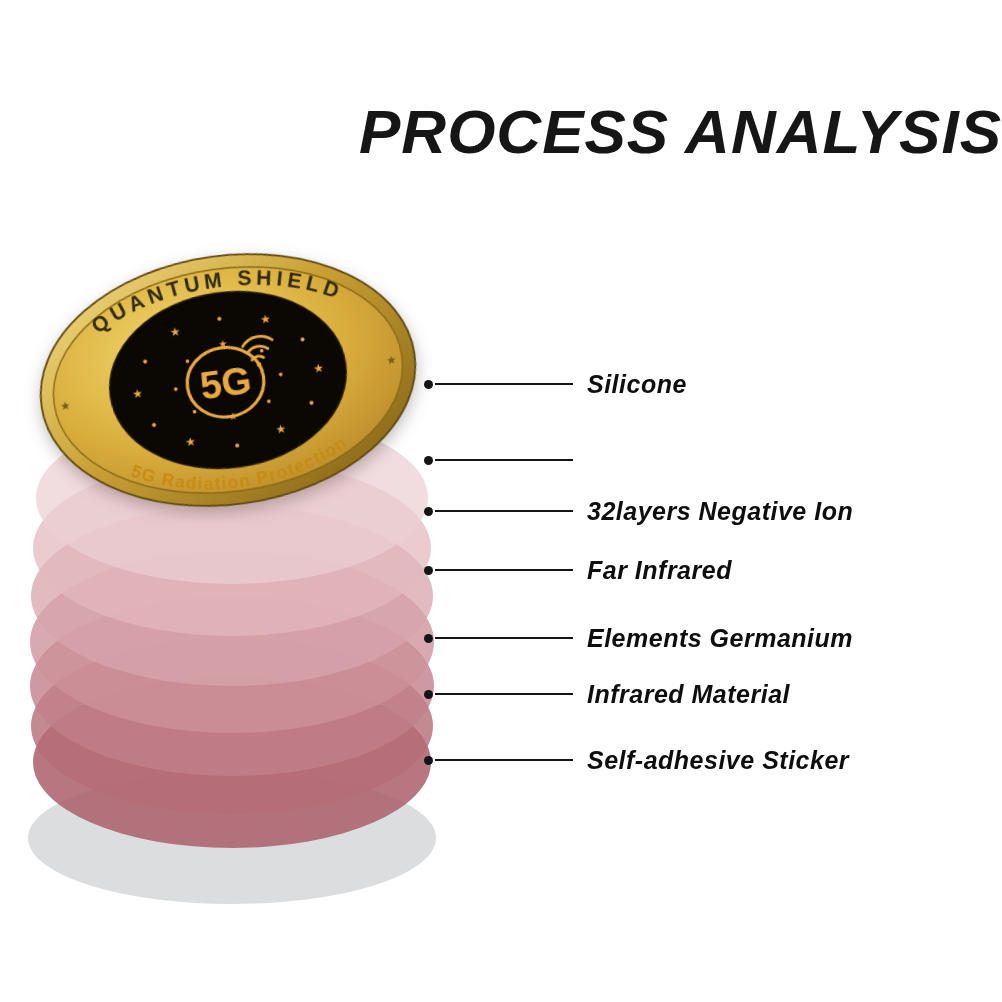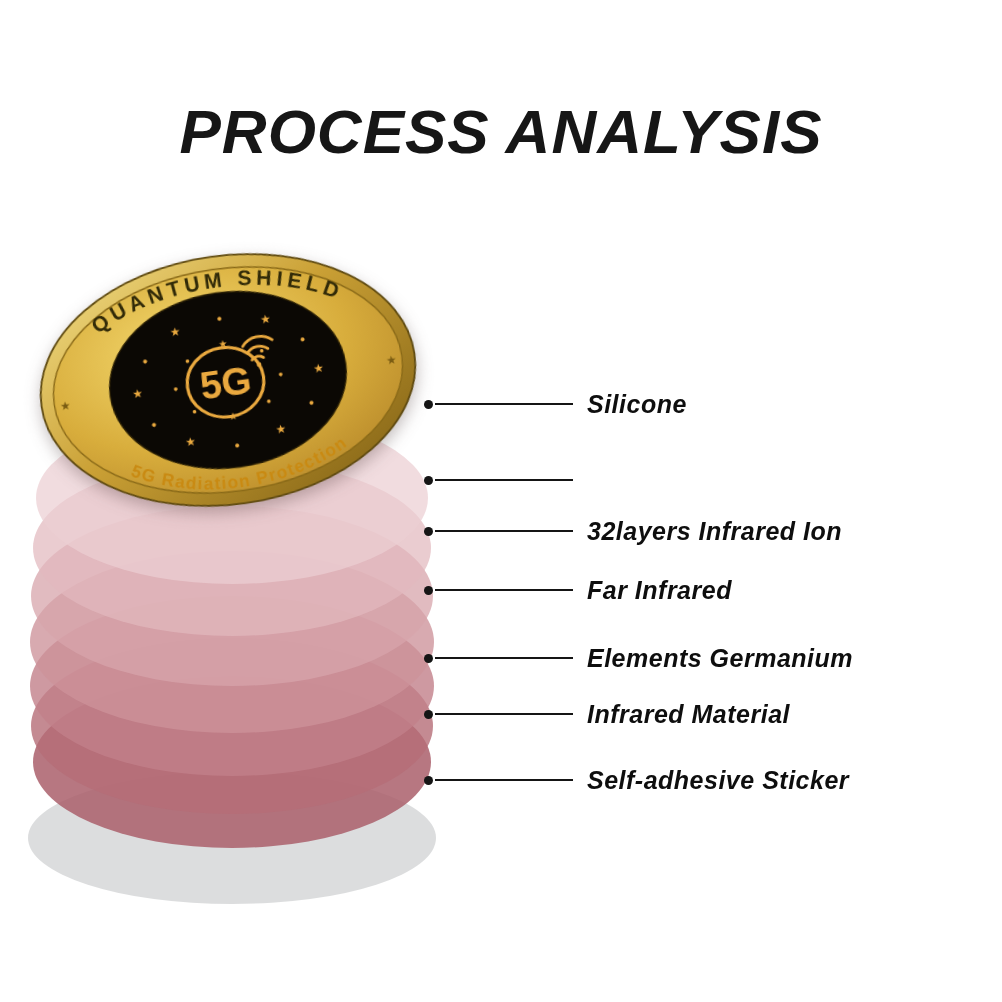--- a/index.html
+++ b/index.html
@@ -6,21 +6,21 @@
   body {
     width: 1002px; height: 1002px;
     background: #ffffff;
     font-family: "Liberation Sans", sans-serif;
     position: relative;
     overflow: hidden;
   }
   .title {
     position: absolute;
     top: 96px; left: 0; right: 0;
-    text-align: center;
+    text-align: right;
     font-size: 62px;
     font-weight: 800;
     font-style: italic;
     letter-spacing: 1px;
     color: #161616;
     margin: 0;
   }
   .layers-svg {
     position: absolute;
     left: 18px; top: 412px;
@@ -34,21 +34,20 @@
   .sticker-wrap svg {
     filter: drop-shadow(0 6px 8px rgba(60,40,40,0.30));
   }
   .label-row {
     position: absolute;
     left: 424px;
     height: 34px;
     display: flex;
     align-items: center;
     white-space: nowrap;
-    margin-top: 20px;
   }
   .leader-dot {
     width: 9px; height: 9px;
     border-radius: 50%;
     background: #151515;
     flex: 0 0 auto;
   }
   .leader-line {
     width: 138px; height: 2px;
     background: #151515;
@@ -160,21 +159,21 @@
   <span class="leader-line"></span>
   <span class="label-text">Silicone</span>
 </div>
 <div class="label-row row-1">
   <span class="leader-dot"></span>
   <span class="leader-line"></span>
 </div>
 <div class="label-row row-2">
   <span class="leader-dot"></span>
   <span class="leader-line"></span>
-  <span class="label-text">32layers Infrared Ion</span>
+  <span class="label-text">32layers Negative Ion</span>
 </div>
 <div class="label-row row-3">
   <span class="leader-dot"></span>
   <span class="leader-line"></span>
   <span class="label-text">Far Infrared</span>
 </div>
 <div class="label-row row-4">
   <span class="leader-dot"></span>
   <span class="leader-line"></span>
   <span class="label-text">Elements Germanium</span>

